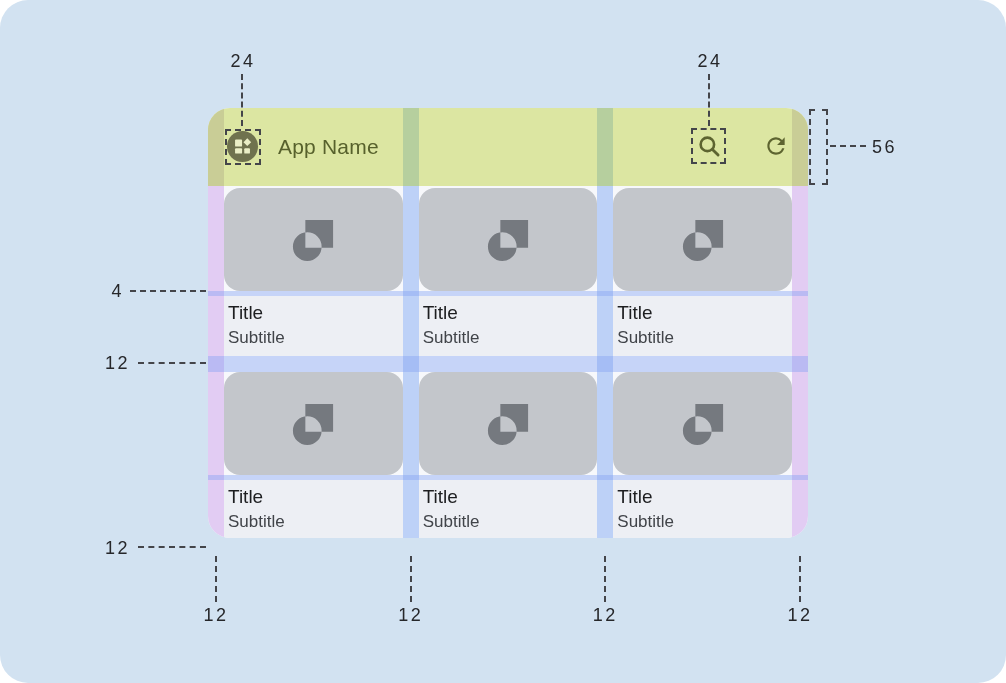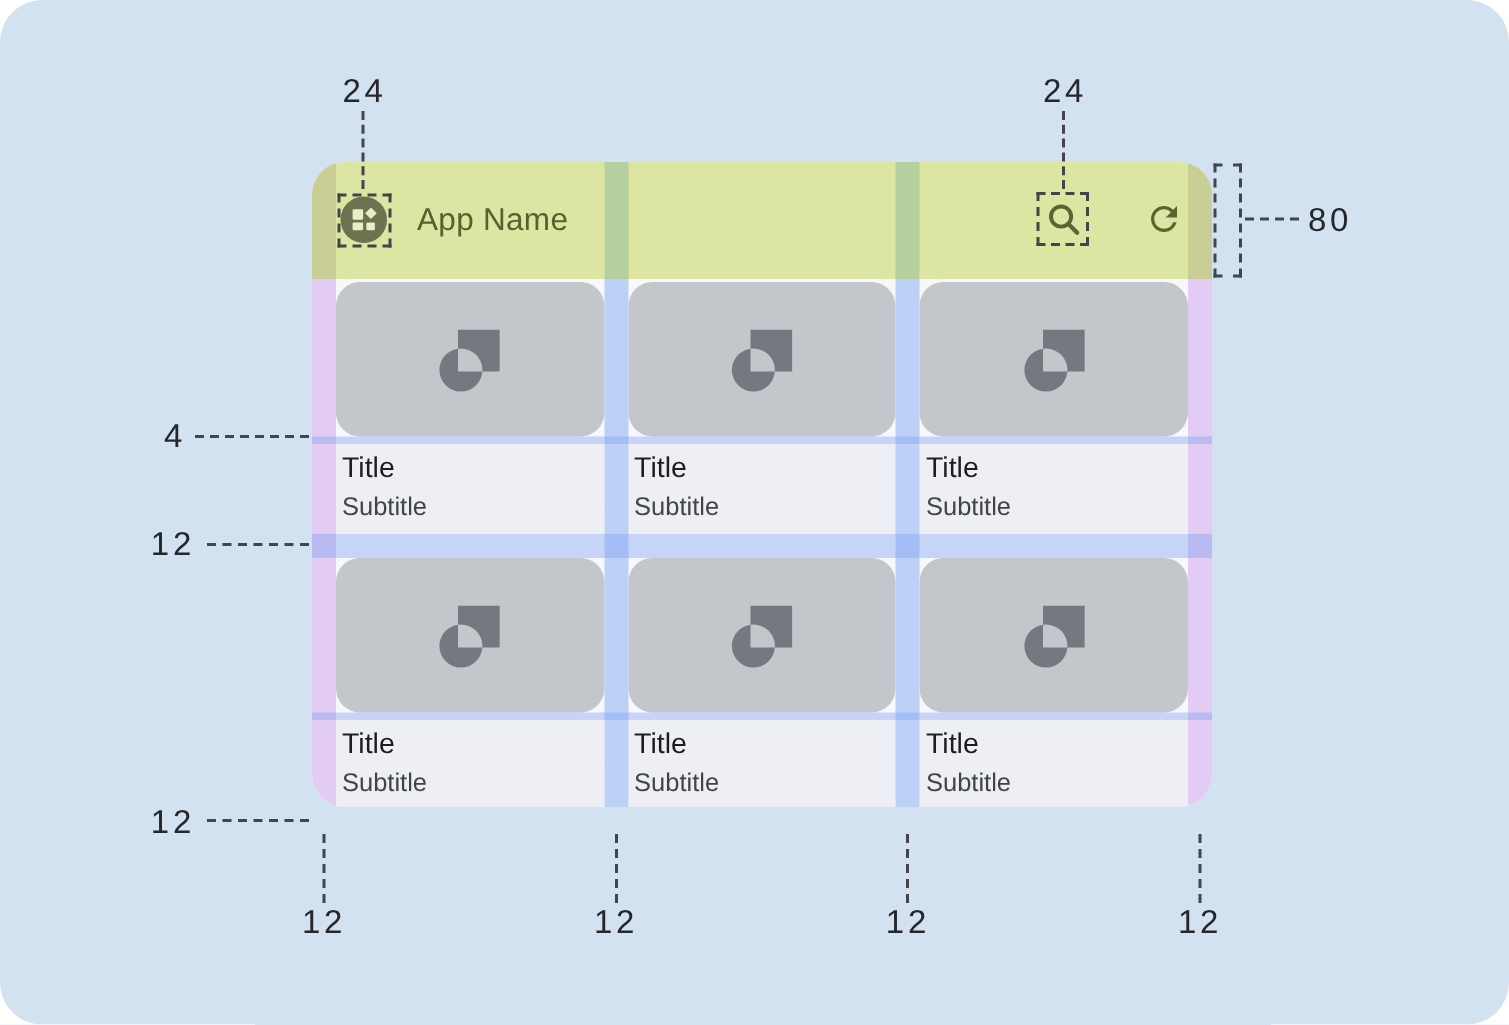--- a/index.html
+++ b/index.html
@@ -46,21 +46,21 @@
   
   .vstripe{position:absolute;top:0;height:448px;width:16px}
   .vmargin{background:linear-gradient(to bottom,var(--margin_on_bar) 0 78px,var(--margin_stripe) 78px)}
   .vgutter{background:linear-gradient(to bottom,var(--gutter_on_bar) 0 78px,var(--gutter_stripe) 78px)}
   .vm-l{left:0}.vg-1{left:194.7px}.vg-2{left:389.3px}.vm-r{left:584px}
   .hstripe{position:absolute;left:0;width:600px;background:rgba(130,163,244,.42)}
   .hs-4a{top:183px;height:5px}.hs-12{top:248px;height:16px}.hs-4b{top:367px;height:5px}
   .hs-bottom{top:432px;height:16px;background:rgba(198,136,240,.45)}
 
   
-  .anno{position:absolute;color:var(--anno_color);font-size:22px;letter-spacing:2.5px;
+  .anno{position:absolute;color:var(--anno_color);font-size:18px;letter-spacing:2.5px;
     line-height:22px;white-space:nowrap}
   .anno.center{text-align:center}
   .vline{position:absolute;width:0;border-left:2px dashed var(--dash_color)}
   .hline{position:absolute;height:0;border-top:2px dashed var(--dash_color)}
   .bracket{position:absolute;left:809px;top:109px;width:19px;height:76px;
     border:2px dashed var(--dash_color)}
 </style>
 </head>
 <body>
 
@@ -168,21 +168,21 @@
   </div>
 
   <div class="anno center" style="left:218px;top:50px;width:50px">24</div>
   <div class="vline" style="left:241px;top:74px;height:52px"></div>
 
   <div class="anno center" style="left:685px;top:50px;width:50px">24</div>
   <div class="vline" style="left:708px;top:74px;height:52px"></div>
 
   <div class="bracket"></div>
   <div class="hline" style="left:830px;top:145px;width:36px"></div>
-  <div class="anno" style="left:872px;top:136px">80</div>
+  <div class="anno" style="left:872px;top:136px">56</div>
 
   <div class="anno" style="left:84px;top:280px;width:40px;text-align:right">4</div>
   <div class="hline" style="left:130px;top:290px;width:76px"></div>
 
   <div class="anno" style="left:90px;top:352px;width:40px;text-align:right">12</div>
   <div class="hline" style="left:138px;top:362px;width:68px"></div>
 
   <div class="anno" style="left:90px;top:537px;width:40px;text-align:right">12</div>
   <div class="hline" style="left:138px;top:546px;width:68px"></div>
 

